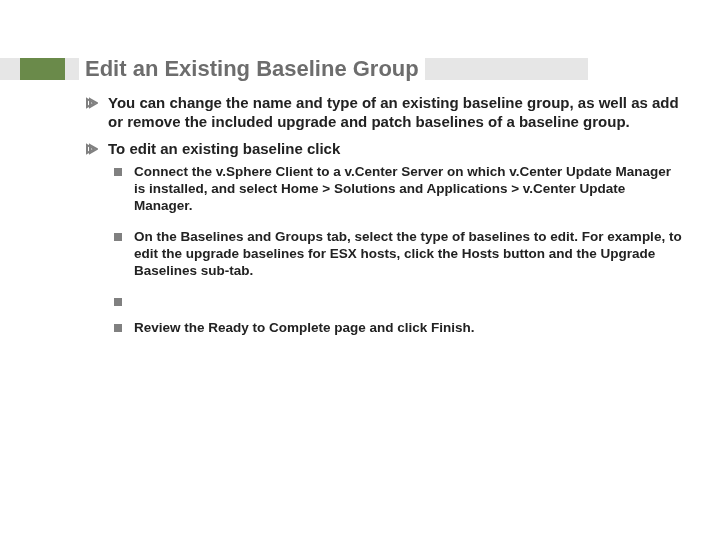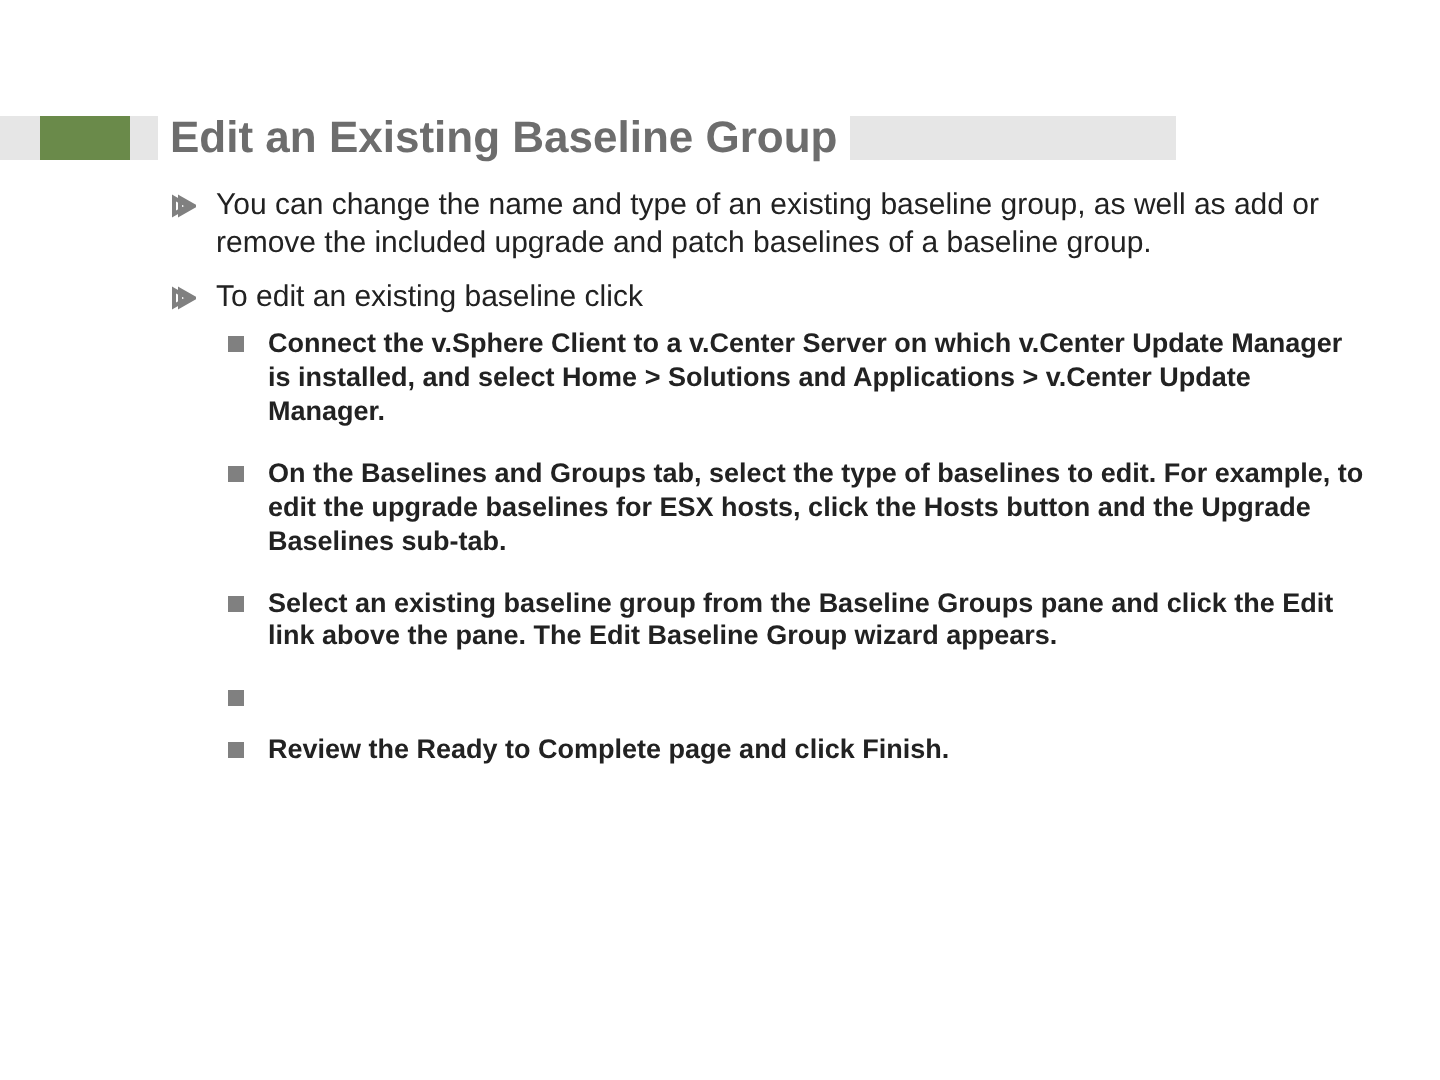--- a/index.html
+++ b/index.html
@@ -11,21 +11,21 @@
   .title-pre .seg1 { width: 20px; background: #e6e6e6; }
   .title-pre .seg2 { width: 45px; background: #6a8a4a; }
   .title-pre .seg3 { width: 14px; background: #e6e6e6; }
   .title-text { font-size: 22px; font-weight: bold; color: #6d6d6d; padding: 0 6px 0 6px; white-space: nowrap; }
   .title-post { flex: 1; height: 22px; background: #e6e6e6; }
 
   .content { position: absolute; top: 86px; left: 86px; width: 596px; }
 
   .l1 { display: flex; align-items: flex-start; margin-top: 8px; margin-bottom: 6px; }
   .l1 .bullet { flex: 0 0 22px; display: flex; justify-content: flex-start; padding-top: 3px; }
-  .l1 .txt { font-size: 15px; font-weight: normal; color: #222; line-height: 1.25; }
+  .l1 .txt { font-size: 15px; font-weight: bold; color: #222; line-height: 1.25; }
   .arrow svg { width: 12px; height: 12px; display: block; }
 
   .l2list { margin-left: 28px; margin-top: 4px; }
   .l2 { display: flex; align-items: flex-start; margin-bottom: 14px; }
   .l2 .bullet { flex: 0 0 20px; display: flex; justify-content: flex-start; padding-top: 4px; }
   .l2 .txt { font-size: 13.5px; color: #222; line-height: 1.25; font-weight: bold; }
   .square { width: 8px; height: 8px; background: #808080; }
 
   .footer { position: absolute; bottom: 0; left: 0; width: 720px; height: 40px; }
   .footer-top { height: 28px; background: #e6e6e6; position: relative; }
@@ -89,26 +89,20 @@
       <div class="l2">
           <div class="bullet">
             <div class="square"></div>
           </div>
           <div class="txt">On the Baselines and Groups tab, select the type of baselines to edit. For example, to edit the upgrade baselines for ESX hosts, click the Hosts button and the Upgrade Baselines sub-tab.</div>
         </div>
       <div class="l2">
           <div class="bullet">
             <div class="square"></div>
           </div>
-          <div class="txt">Select an existing baseline group from the Baseline Groups pane and click the Edit link above the pane. The Edit Baseline Group wizard appears.</div>
-        </div>
-      <div class="l2">
-          <div class="bullet">
-            <div class="square"></div>
-          </div>
         </div>
       <div class="l2">
           <div class="bullet">
             <div class="square"></div>
           </div>
           <div class="txt">Review the Ready to Complete page and click Finish.</div>
         </div>
     </div>
   </div>
 

